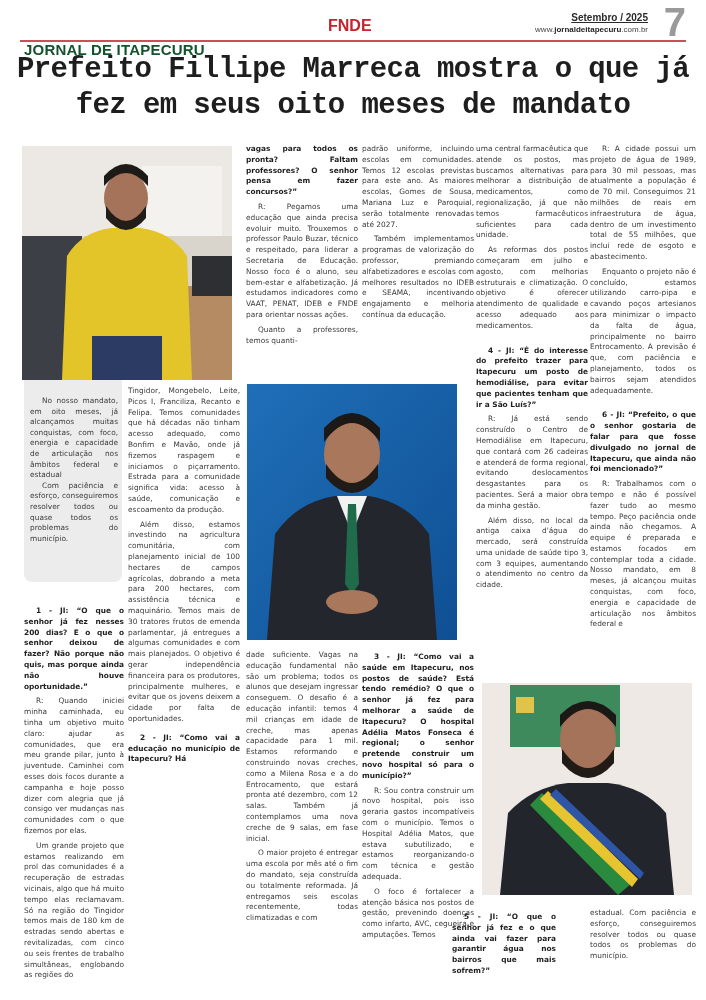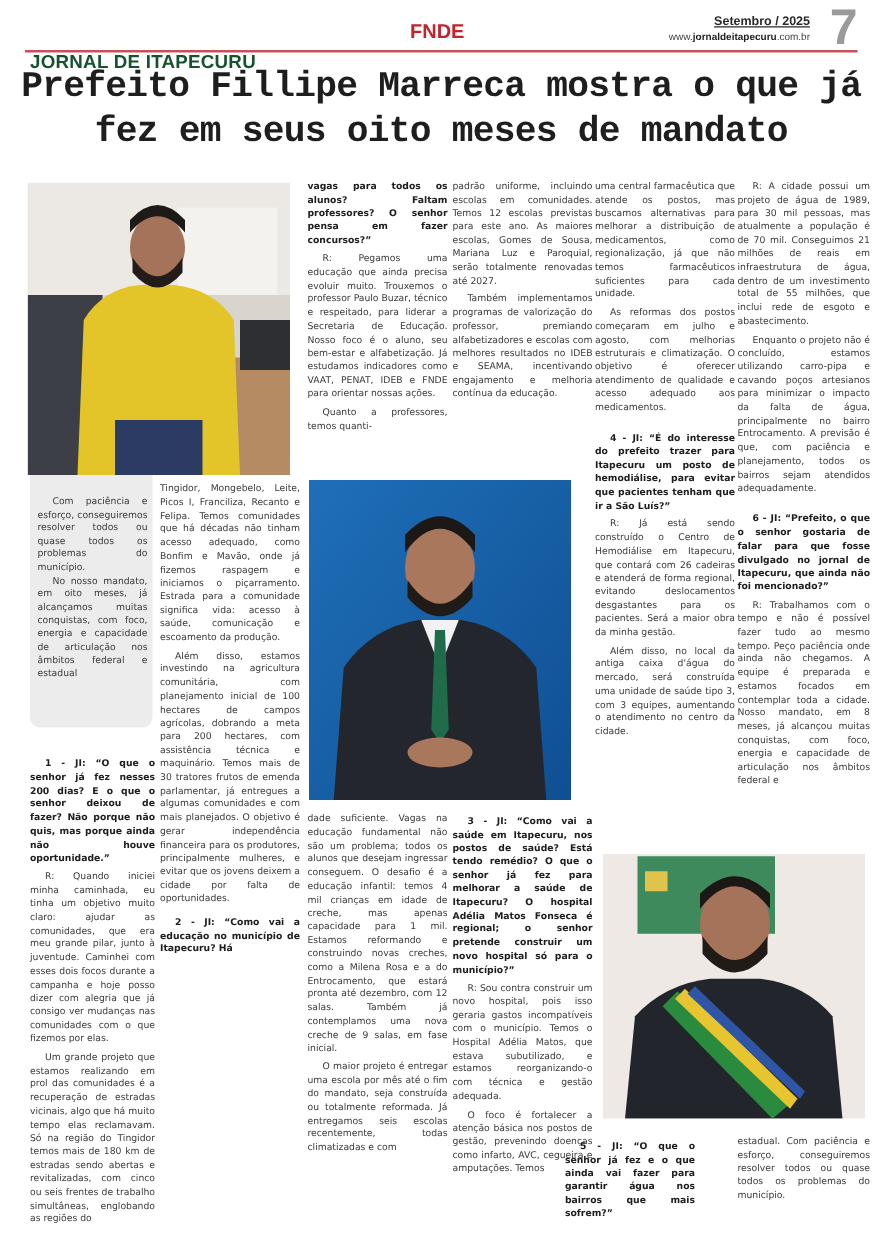--- a/index.html
+++ b/index.html
@@ -71,38 +71,38 @@
     <rect x="170" y="110" width="40" height="40" fill="#2d2f33"></rect>
     <path d="M40 234 L45 110 Q60 85 90 82 L118 82 Q150 86 165 110 L170 234 Z" fill="#e3c52a"></path>
     <ellipse cx="104" cy="52" rx="22" ry="26" fill="#a5735a"></ellipse>
     <path d="M82 40 Q104 14 126 40 L126 30 Q104 6 82 30 Z" fill="#1e1a18"></path>
     <path d="M84 60 Q104 90 124 60 L124 72 Q104 96 84 72 Z" fill="#231d1a"></path>
     <rect x="70" y="190" width="70" height="44" fill="#2b3b63"></rect>
   </svg>
 </div>
 
 <aside class="pullquote">
+  <p>No nosso mandato, em oito meses, já alcançamos muitas conquistas, com foco, energia e capacidade de articulação nos âmbitos federal e estadual</p>
   <p>Com paciência e esforço, conseguiremos resolver todos ou quase todos os problemas do município.</p>
-  <p>No nosso mandato, em oito meses, já alcançamos muitas conquistas, com foco, energia e capacidade de articulação nos âmbitos federal e estadual</p>
 </aside>
 
 <div class="col c1">
   <p class="q">1 - JI: “O que o senhor já fez nesses 200 dias? E o que o senhor deixou de fazer? Não porque não quis, mas porque ainda não houve oportunidade.”</p>
   <p>R: Quando iniciei minha caminhada, eu tinha um objetivo muito claro: ajudar as comunidades, que era meu grande pilar, junto à juventude. Caminhei com esses dois focos durante a campanha e hoje posso dizer com alegria que já consigo ver mudanças nas comunidades com o que fizemos por elas.</p>
   <p>Um grande projeto que estamos realizando em prol das comunidades é a recuperação de estradas vicinais, algo que há muito tempo elas reclamavam. Só na região do Tingidor temos mais de 180 km de estradas sendo abertas e revitalizadas, com cinco ou seis frentes de trabalho simultâneas, englobando as regiões do</p>
 </div>
 
 <div class="col c2">
   <p class="cont">Tingidor, Mongebelo, Leite, Picos I, Francilizа, Recanto e Felipa. Temos comunidades que há décadas não tinham acesso adequado, como Bonfim e Mavão, onde já fizemos raspagem e iniciamos o piçarramento. Estrada para a comunidade significa vida: acesso à saúde, comunicação e escoamento da produção.</p>
   <p>Além disso, estamos investindo na agricultura comunitária, com planejamento inicial de 100 hectares de campos agrícolas, dobrando a meta para 200 hectares, com assistência técnica e maquinário. Temos mais de 30 tratores frutos de emenda parlamentar, já entregues a algumas comunidades e com mais planejados. O objetivo é gerar independência financeira para os produtores, principalmente mulheres, e evitar que os jovens deixem a cidade por falta de oportunidades.</p>
   <p class="q">2 - JI: “Como vai a educação no município de Itapecuru? Há</p>
 </div>
 
 <div class="col c3a">
-  <p class="q cont" style="margin-top:0">vagas para todos os alunos? Faltam professores? O senhor pensa em fazer concursos?”</p>
+  <p class="q cont" style="margin-top:0">vagas para todos os pronta? Faltam professores? O senhor pensa em fazer concursos?”</p>
   <p>R: Pegamos uma educação que ainda precisa evoluir muito. Trouxemos o professor Paulo Buzar, técnico e respeitado, para liderar a Secretaria de Educação. Nosso foco é o aluno, seu bem-estar e alfabetização. Já estudamos indicadores como VAAT, PENAT, IDEB e FNDE para orientar nossas ações.</p>
   <p>Quanto a professores, temos quanti-</p>
 </div>
 
 <div class="photo photo-2">
   <svg viewBox="0 0 210 256" preserveAspectRatio="none">
     <defs>
       <linearGradient id="bg2" x1="0" y1="0" x2="1" y2="1">
         <stop offset="0" stop-color="#1f6fb8"></stop>
         <stop offset="1" stop-color="#0f4f93"></stop>

